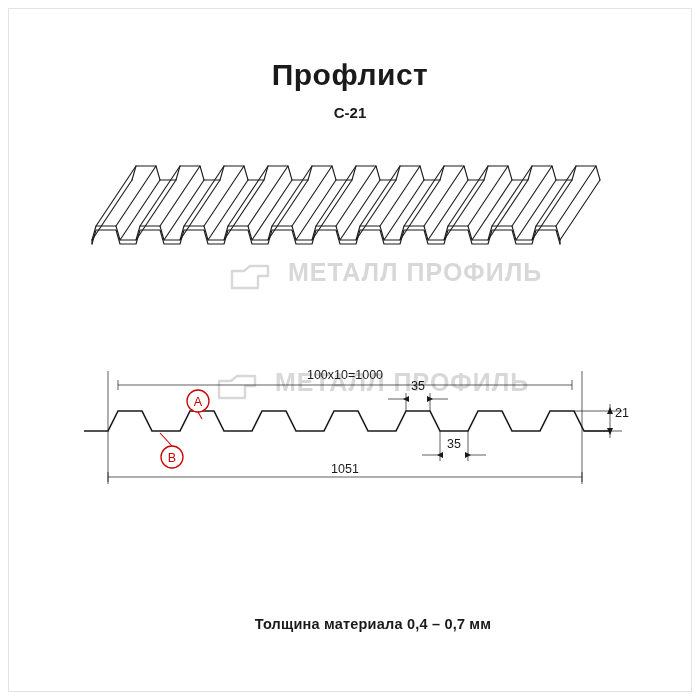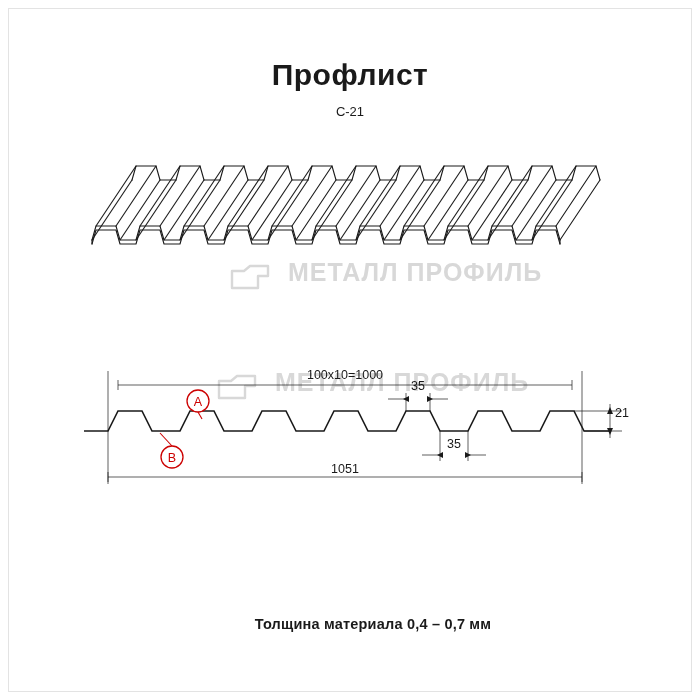--- a/index.html
+++ b/index.html
@@ -40,22 +40,22 @@
   }
   .title {
     font-size: 30px;
     font-weight: bold;
     letter-spacing: 0.5px;
     color: #1a1a1a;
     line-height: 34px;
   }
   .subtitle {
     margin-top: 12px;
-    font-size: 13px;
-    font-weight: normal;
+    font-size: 15px;
+    font-weight: bold;
     color: #1a1a1a;
   }
   .iso-view {
     position: absolute;
     left: 70px;
     top: 150px;
     width: 560px;
     height: 160px;
   }
   .drawing-view {

